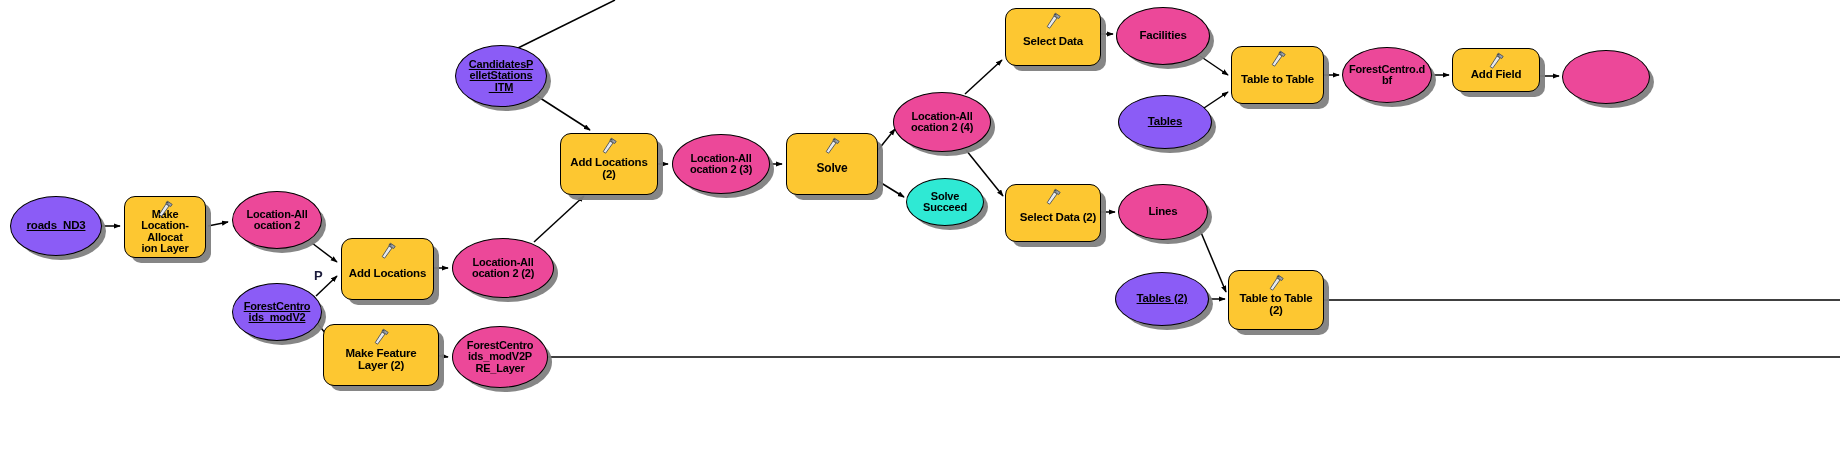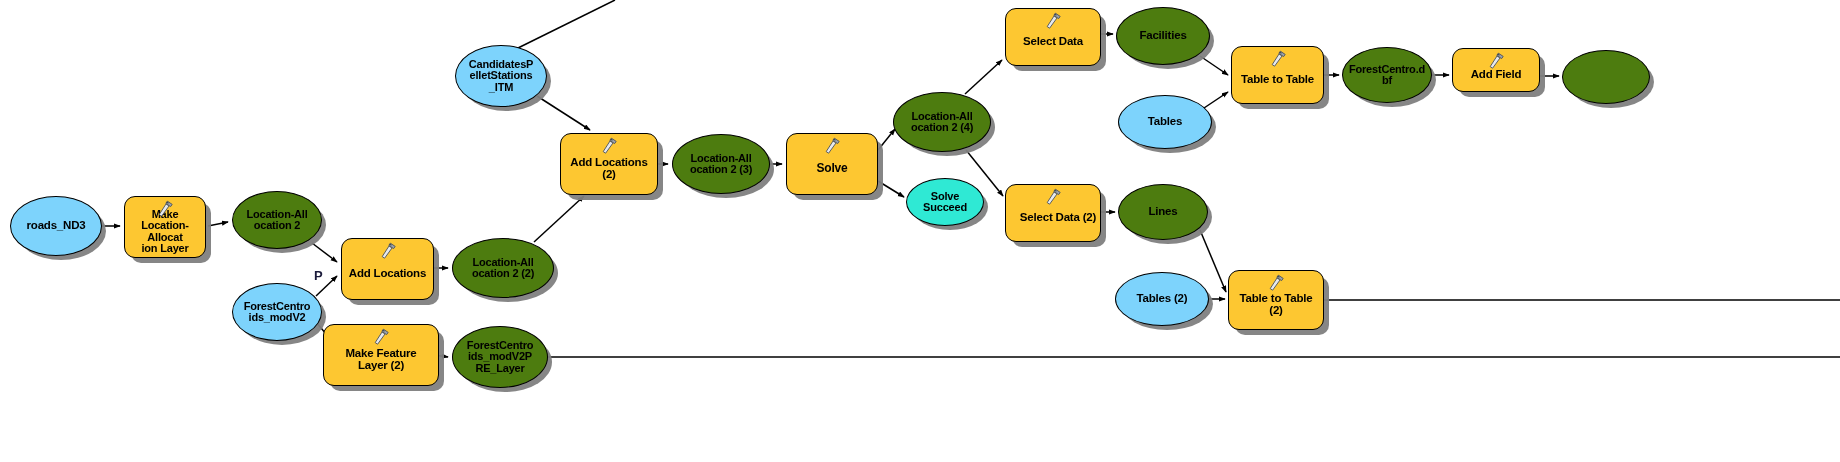--- a/index.html
+++ b/index.html
@@ -44,22 +44,22 @@
     box-sizing: border-box;
     white-space: pre-line;
     word-break: break-word;
   }
   
   .oval {
     border-radius: 50%;
     border: 1.6px solid #000000;
     box-shadow: 5px 5px 0 -1px rgba(128,128,128,0.95);
   }
-  .oval.input    { background: #7dd3fc; }
-  .oval.derived  { background: #4d7c0f; }
+  .oval.input    { background: #8b5cf6; text-decoration: underline; }
+  .oval.derived  { background: #ec4899; }
   .oval.succeed  { background: #2FE9D4; }
 
   
   .tool {
     background: #FDC731;
     border: 1.6px solid #000000;
     border-radius: 11px;
     box-shadow: 6px 6px 0 -1px rgba(128,128,128,0.95);
     padding-top: 9px;
   }

